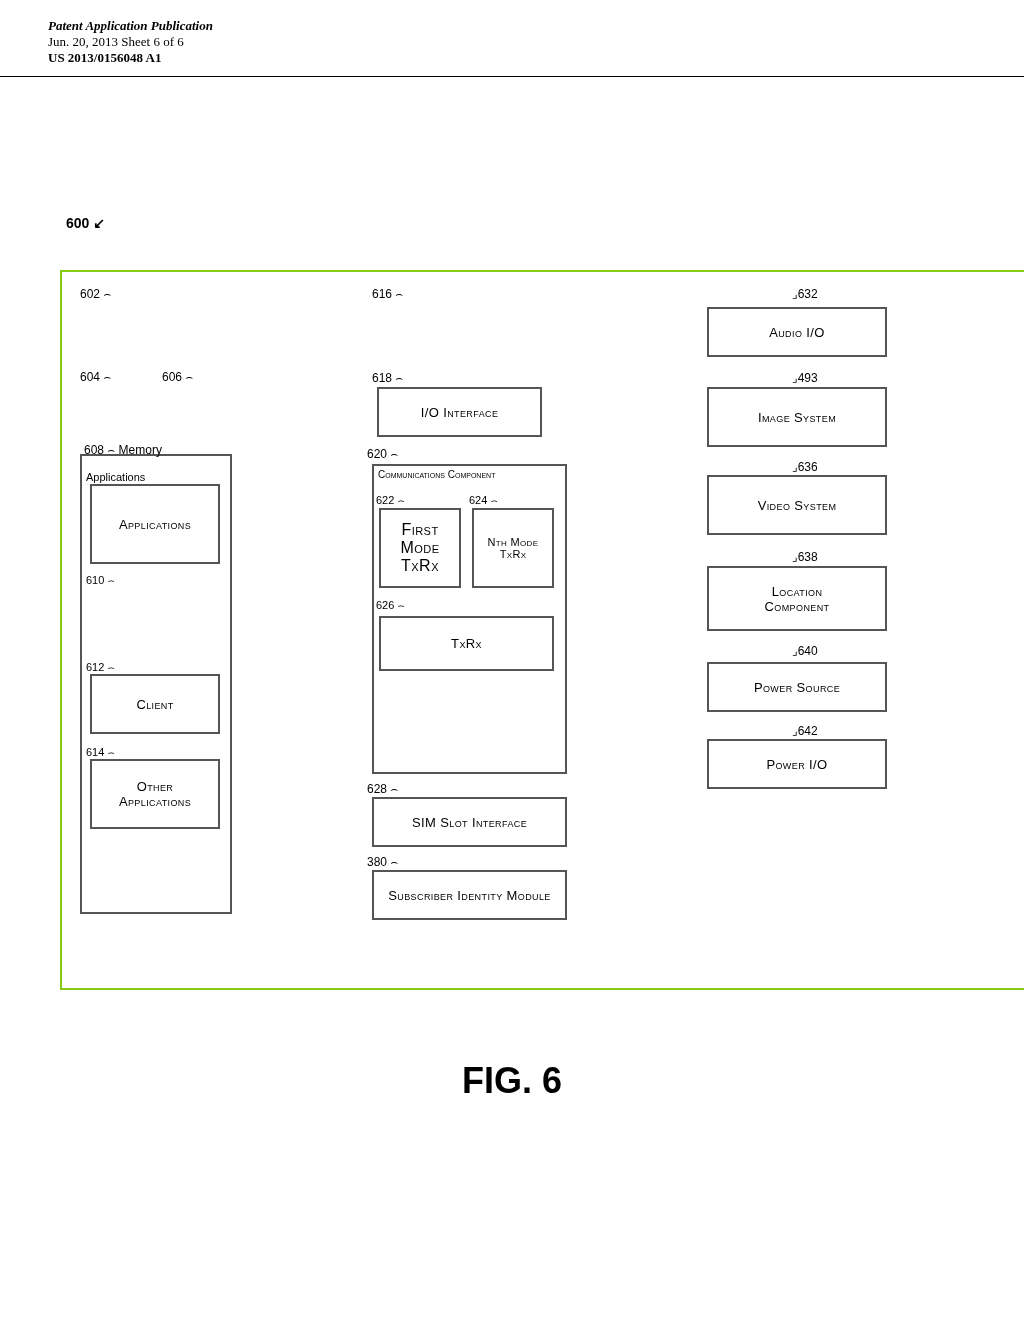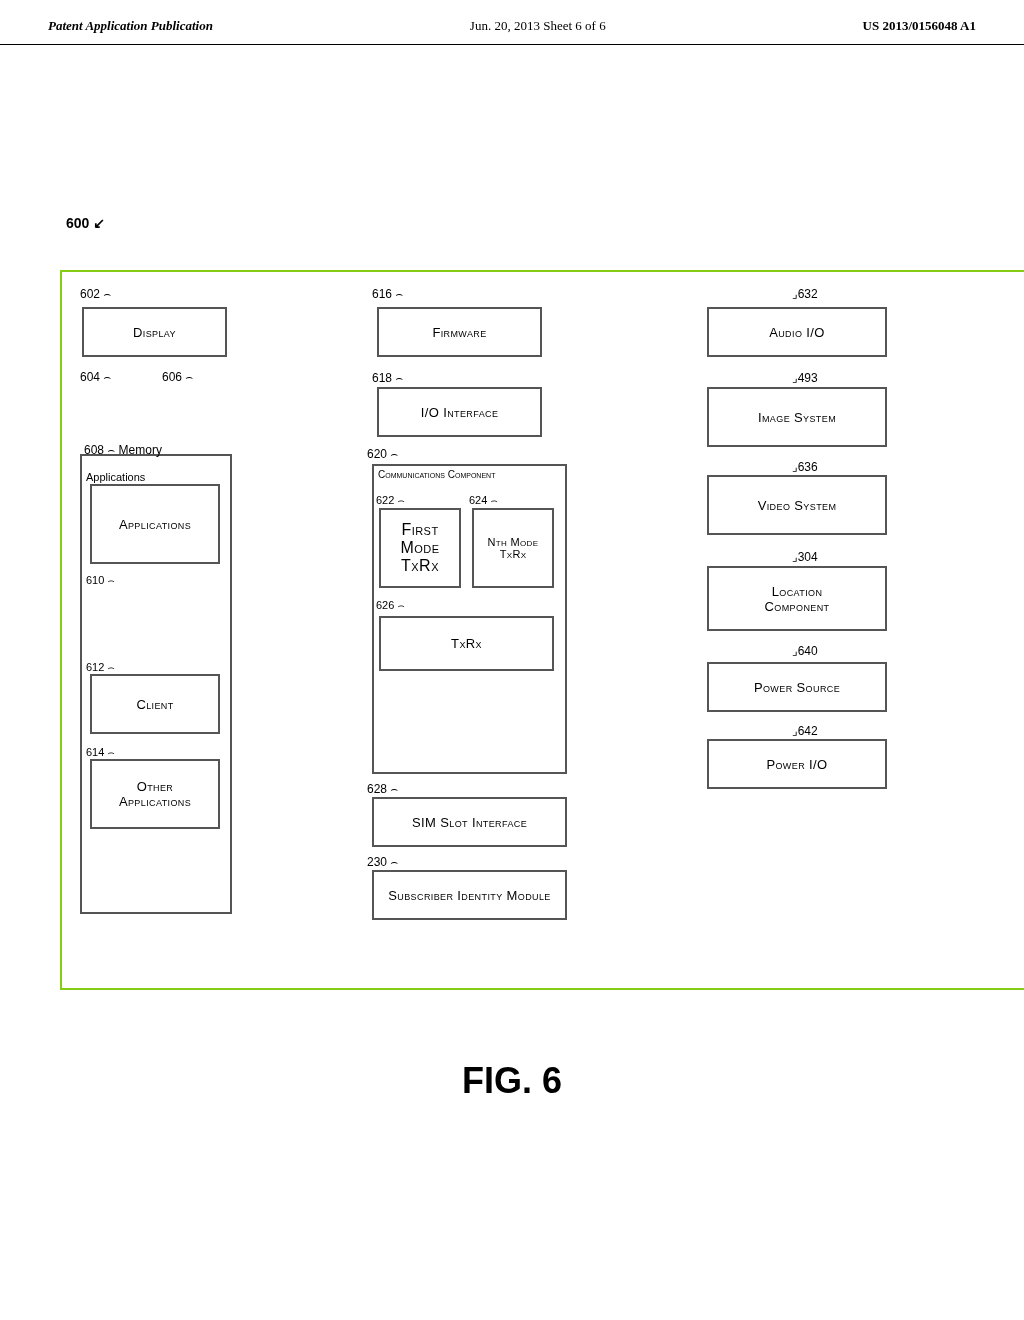--- a/index.html
+++ b/index.html
@@ -1,15 +1,15 @@
 <!DOCTYPE html>
 <html><head>
   <meta charset="utf-8">
   <style>
-    * { box-sizing: border-box; margin: 0; padding: 0; }
+    * { box-sizing: border-box; margin: 0; padding: 0; flex-direction: column; }
     body {
       background: #fff;
       font-family: 'Times New Roman', Times, serif;
       width: 1024px;
       min-height: 1320px;
       position: relative;
       overflow-x: hidden;
     }
 
     
@@ -71,21 +71,20 @@
   <span class="header-center">Jun. 20, 2013   Sheet 6 of 6</span>
   <span class="header-right">US 2013/0156048 A1</span>
 </div>
 
 <div style="position:absolute; top:215px; left:66px; font-size:14px; font-family:Arial,sans-serif; font-weight:bold;">600 ↙</div>
 
 <div class="diagram-outer">
 
   <div style="position:absolute; top:15px; left:18px; font-size:12px; font-family:Arial,sans-serif;">602 ⌢</div>
 
-  <div class="box" style="left:20px; top:35px; width:145px; height:50px;">Display</div>
 
   <div style="position:absolute; top:98px; left:18px; font-size:12px; font-family:Arial,sans-serif;">604 ⌢</div>
 
 
   <div style="position:absolute; top:98px; left:100px; font-size:12px; font-family:Arial,sans-serif;">606 ⌢</div>
   <div style="position:absolute; top:182px; left:18px; width:152px; height:460px; border:2px solid #555;">
 
     <div style="position:absolute; top:-13px; left:2px; font-size:12px; font-family:Arial,sans-serif;">608 ⌢ Memory</div>
 
     <div style="position:absolute; top:15px; left:4px; font-size:11px; font-family:Arial,sans-serif;">Applications</div>
@@ -94,21 +93,20 @@
     <div style="position:absolute; top:118px; left:4px; font-size:11px; font-family:Arial,sans-serif;">610 ⌢</div>
 
     <div style="position:absolute; top:205px; left:4px; font-size:11px; font-family:Arial,sans-serif;">612 ⌢</div>
     <div class="box" style="left:8px; top:218px; width:130px; height:60px;">Client</div>
 
     <div style="position:absolute; top:290px; left:4px; font-size:11px; font-family:Arial,sans-serif;">614 ⌢</div>
     <div class="box" style="left:8px; top:303px; width:130px; height:70px;">Other<br>Applications</div>
   </div>
 
   <div style="position:absolute; top:15px; left:310px; font-size:12px; font-family:Arial,sans-serif;">616 ⌢</div>
-  <div class="box" style="left:315px; top:35px; width:165px; height:50px;">Firmware</div>
 
   <div style="position:absolute; top:99px; left:310px; font-size:12px; font-family:Arial,sans-serif;">618 ⌢</div>
   <div class="box" style="left:315px; top:115px; width:165px; height:50px;">I/O Interface</div>
 
   <div style="position:absolute; top:175px; left:305px; font-size:12px; font-family:Arial,sans-serif;">620 ⌢</div>
   <div style="position:absolute; top:192px; left:310px; width:195px; height:310px; border:2px solid #555;">
     <div style="position:absolute; top:3px; left:4px; font-size:10px; font-family:Arial,sans-serif; font-variant:small-caps;">Communications Component</div>
 
     <div style="position:absolute; top:28px; left:2px; font-size:11px; font-family:Arial,sans-serif;">622 ⌢</div>
     <div class="box" style="left:5px; top:42px; width:82px; height:80px; font-size:16px;">First<br>Mode<br>TxRx</div>
@@ -116,33 +114,33 @@
     <div style="position:absolute; top:28px; left:95px; font-size:11px; font-family:Arial,sans-serif;">624 ⌢</div>
     <div class="box" style="left:98px; top:42px; width:82px; height:80px; font-size:11px;">Nth Mode<br>TxRx</div>
 
     <div style="position:absolute; top:133px; left:2px; font-size:11px; font-family:Arial,sans-serif;">626 ⌢</div>
     <div class="box" style="left:5px; top:150px; width:175px; height:55px;">TxRx</div>
   </div>
 
   <div style="position:absolute; top:510px; left:305px; font-size:12px; font-family:Arial,sans-serif;">628 ⌢</div>
   <div class="box" style="left:310px; top:525px; width:195px; height:50px;">SIM Slot Interface</div>
 
-  <div style="position:absolute; top:583px; left:305px; font-size:12px; font-family:Arial,sans-serif;">230 ⌢</div>
+  <div style="position:absolute; top:583px; left:305px; font-size:12px; font-family:Arial,sans-serif;">380 ⌢</div>
   <div class="box" style="left:310px; top:598px; width:195px; height:50px;">Subscriber Identity Module</div>
 
   <div style="position:absolute; top:15px; left:730px; font-size:12px; font-family:Arial,sans-serif;">⌟632</div>
   <div class="box" style="left:645px; top:35px; width:180px; height:50px;">Audio I/O</div>
 
   <div style="position:absolute; top:99px; left:730px; font-size:12px; font-family:Arial,sans-serif;">⌟493</div>
   <div class="box" style="left:645px; top:115px; width:180px; height:60px;">Image System</div>
 
   <div style="position:absolute; top:188px; left:730px; font-size:12px; font-family:Arial,sans-serif;">⌟636</div>
   <div class="box" style="left:645px; top:203px; width:180px; height:60px;">Video System</div>
 
-  <div style="position:absolute; top:278px; left:730px; font-size:12px; font-family:Arial,sans-serif;">⌟304</div>
+  <div style="position:absolute; top:278px; left:730px; font-size:12px; font-family:Arial,sans-serif;">⌟638</div>
   <div class="box" style="left:645px; top:294px; width:180px; height:65px;">Location<br>Component</div>
 
   <div style="position:absolute; top:372px; left:730px; font-size:12px; font-family:Arial,sans-serif;text-align:center;">⌟640</div>
   <div class="box" style="left:645px; top:390px; width:180px; height:50px;">Power Source</div>
 
   <div style="position:absolute; top:452px; left:730px; font-size:12px; font-family:Arial,sans-serif;">⌟642</div>
   <div class="box" style="left:645px; top:467px; width:180px; height:50px;">Power I/O</div>
 
 </div>
 

